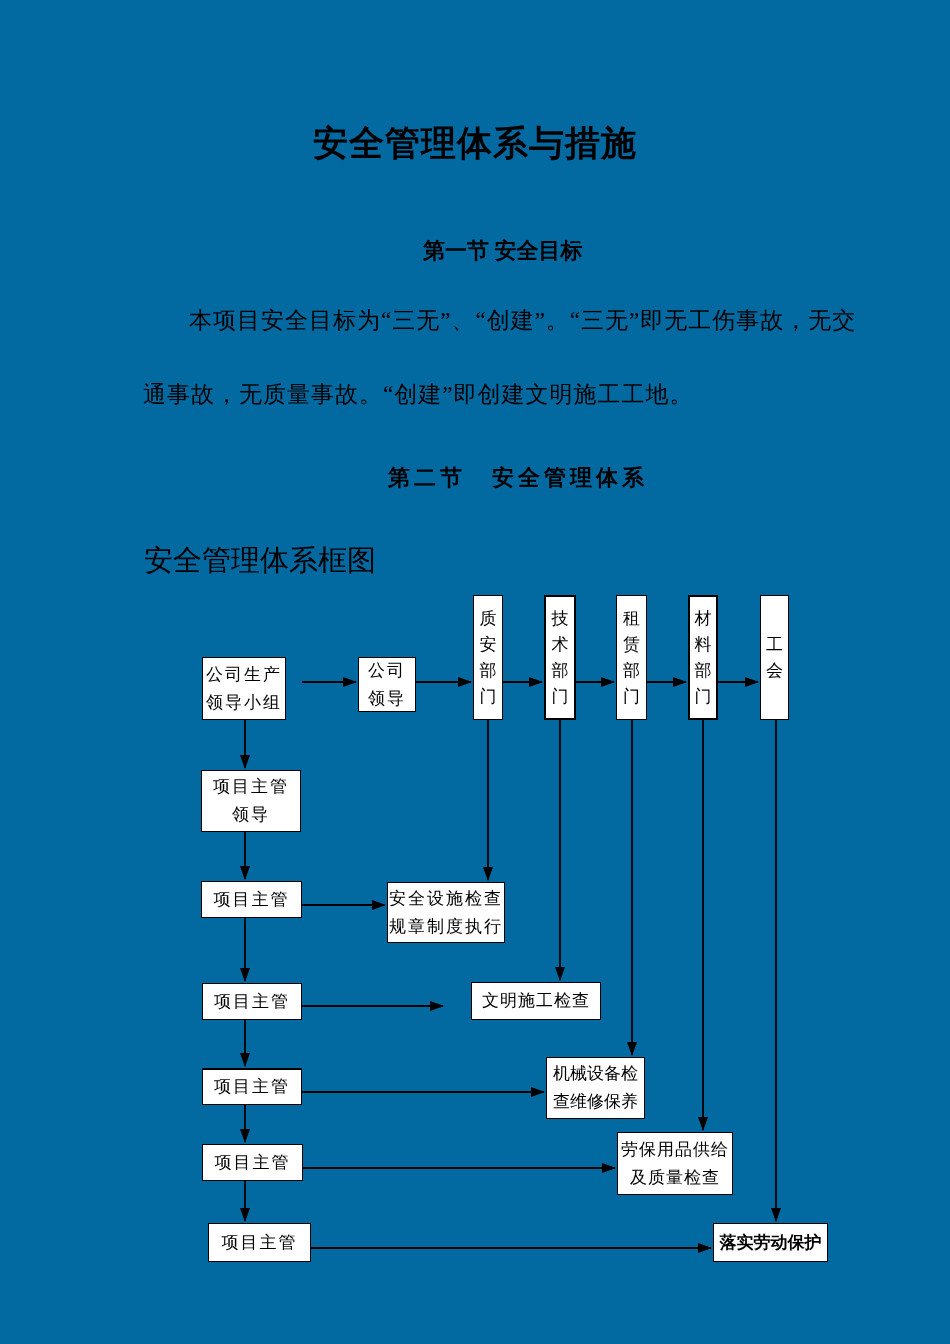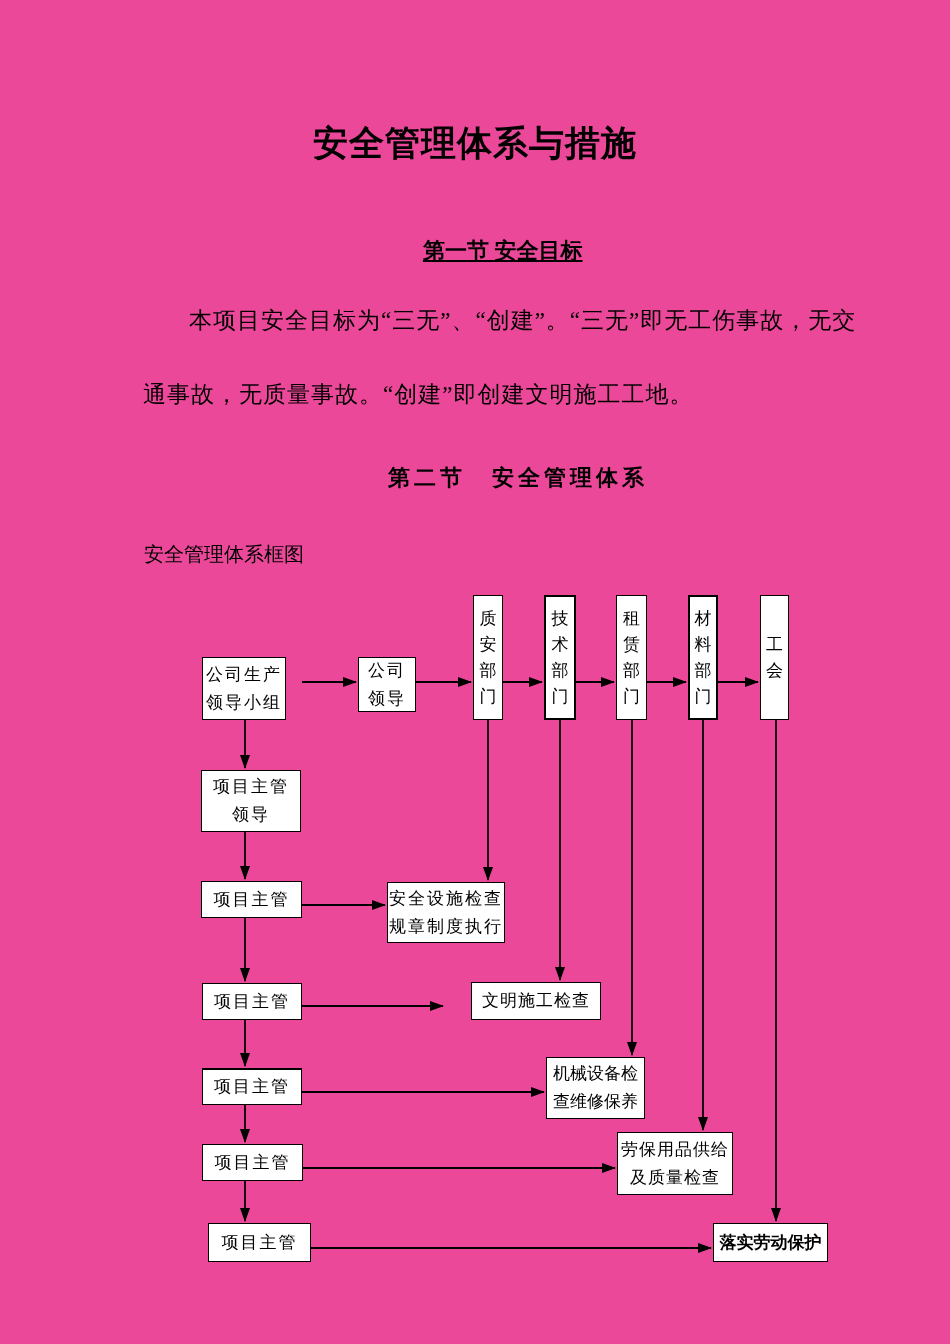--- a/index.html
+++ b/index.html
@@ -1,52 +1,52 @@
 <!DOCTYPE html>
 <html><head>
 <meta charset="utf-8">
 <style>
   html, body { margin: 0; padding: 0; background: #fff; }
   .page {
     position: relative;
     width: 950px;
     height: 1344px;
-    background: #ec4899;
+    background: #0369a1;
     color: #000;
     font-family: "Liberation Serif", "DejaVu Serif", serif;
     overflow: hidden;
   }
   .abs { position: absolute; white-space: pre-line; }
 
   .doc-title {
     left: 0; right: 0; top: 120px;
     text-align: center;
     font-size: 35px;
     font-weight: bold;
     letter-spacing: 1px;
     margin: 0;
   }
   .sec-heading {
     font-size: 22px;
     font-weight: bold;
     margin: 0;
   }
-  .sec1 { left: 423px; top: 236px; text-decoration: underline; }
+  .sec1 { left: 423px; top: 236px; }
   .sec2 { left: 388px; top: 463px; letter-spacing: 4px; }
   .body-line {
     font-size: 23px;
     line-height: 30px;
     letter-spacing: 1px;
     margin: 0;
   }
   .line1 { left: 189px; top: 306px; }
   .line2 { left: 143px; top: 380px; }
   .diagram-label {
     left: 144px; top: 541px;
-    font-size: 20px;
+    font-size: 29px;
   }
 
   
   .bx {
     position: absolute;
     box-sizing: border-box;
     border: 1px solid #000;
     background: #fff;
     display: flex;
     align-items: center;

